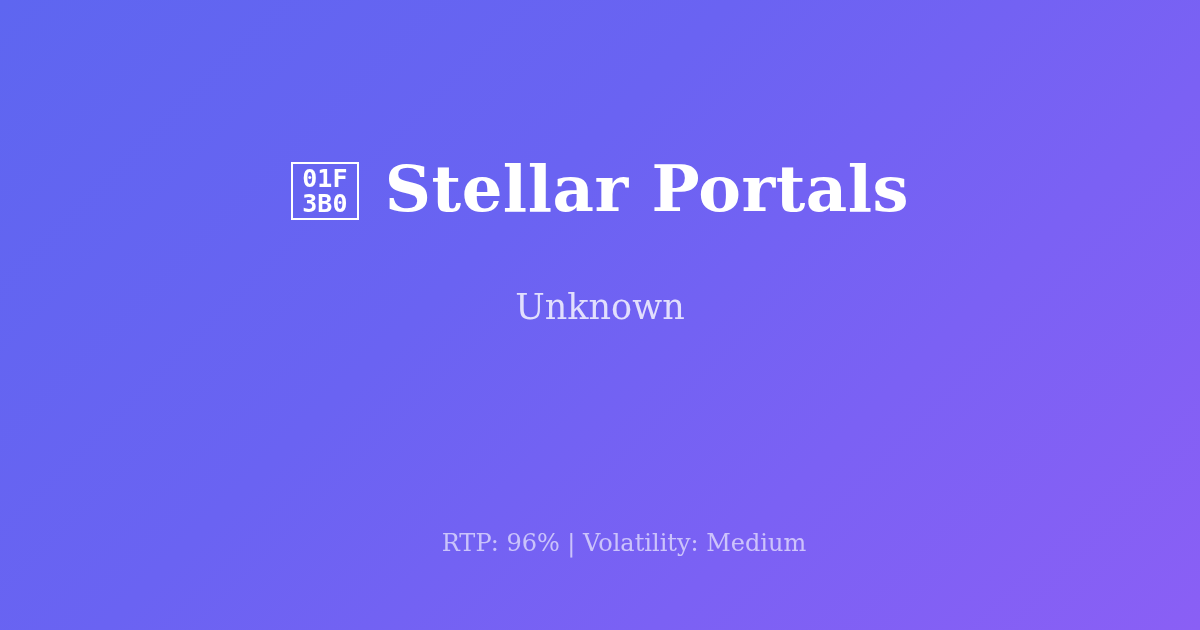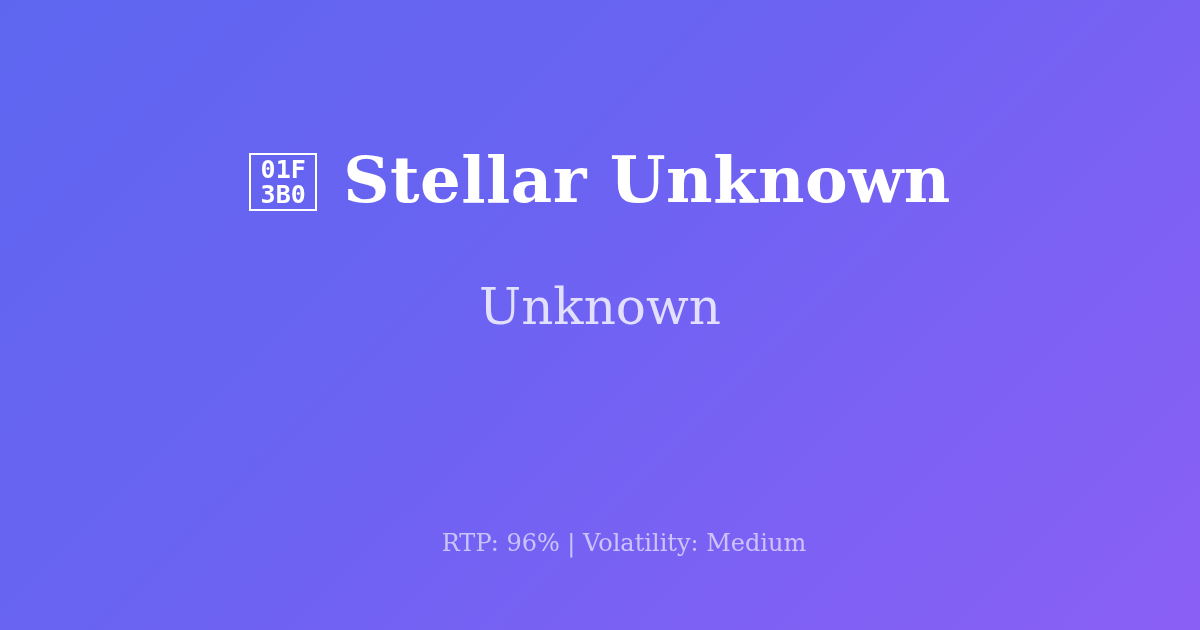--- a/index.html
+++ b/index.html
@@ -83,21 +83,21 @@
     line-height: 1.05;
     color: #ffffff;
     margin: 0;
     white-space: nowrap;
     letter-spacing: 0.5px;
   }
 
   .og-subtitle {
     font-family: "DejaVu Serif", "Liberation Serif", serif;
     font-weight: 400;
-    font-size: 50px;
+    font-size: 35px;
     line-height: 1.2;
     color: rgba(255, 255, 255, 0.80);
     margin: 17px;
     margin-top: 64px;
     text-align: center;
     white-space: nowrap;
   }
 
   
   .og-footer {
@@ -125,21 +125,21 @@
 
   <div class="hero">
 
     <div class="title-row">
 
       <div class="tofu">
         <span class="tofu-line">01F</span>
         <span class="tofu-line">3B0</span>
       </div>
 
-      <h1 class="og-title">Stellar Unknown</h1>
+      <h1 class="og-title">Stellar Portals</h1>
 
     </div>
 
     <div class="og-subtitle">Unknown</div>
 
   </div>
 
   <div class="og-footer">
     <div class="og-meta">RTP: 96% | Volatility: Medium</div>
   </div>

